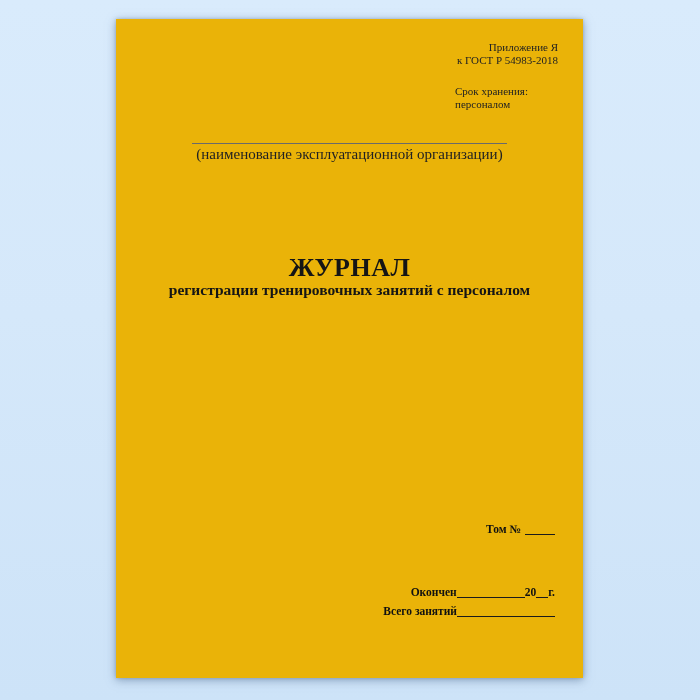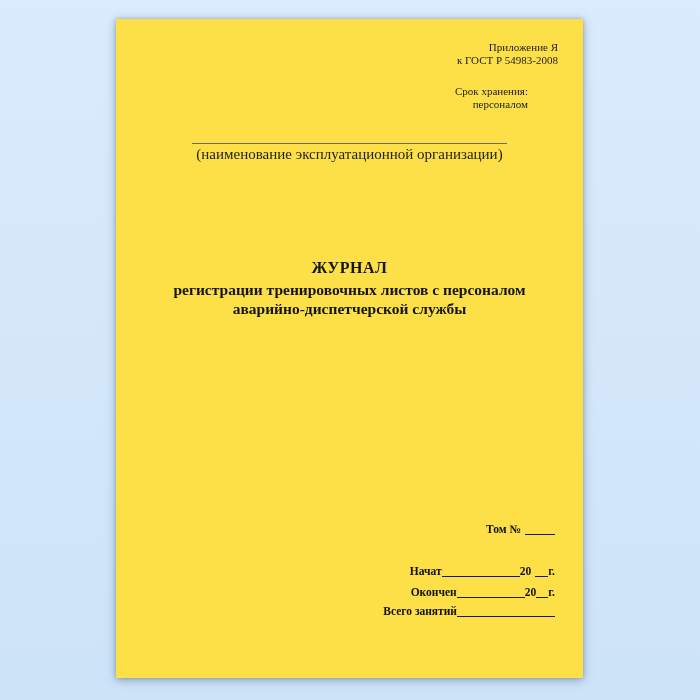--- a/index.html
+++ b/index.html
@@ -13,39 +13,39 @@
     background: linear-gradient(180deg, #d9ebfc 0%, #d5e8fa 45%, #cde3f8 100%);
     font-family: "Liberation Serif", "DejaVu Serif", serif;
     color: #1a1a1a;
   }
   .sheet {
     position: absolute;
     left: 116px;
     top: 19px;
     width: 467px;
     height: 659px;
-    background: #fde047;
+    background: #eab308;
     box-shadow: 0 2px 9px rgba(88, 115, 150, 0.60), 0 0 3px rgba(88, 115, 150, 0.35);
   }
   
   .annex {
     position: absolute;
     top: 22px;
     right: 25px;
     text-align: right;
     font-size: 11px;
     line-height: 13px;
     color: #222222;
   }
   
   .storage {
     position: absolute;
     top: 66px;
     left: 339px;
-    text-align: right;
+    text-align: left;
     font-size: 11px;
     line-height: 12.5px;
     color: #222222;
     font-family: Liberation Serif, serif;
   }
   
   .org-line {
     position: absolute;
     top: 124px;
     left: 76px;
@@ -67,21 +67,21 @@
   .title-block {
     position: absolute;
     top: 237px;
     left: 0;
     width: 100%;
     text-align: center;
     font-weight: bold;
     color: #151515;
   }
   .title-main {
-    font-size: 16px;
+    font-size: 26px;
     line-height: 24px;
     letter-spacing: 0.5px;
   }
   .title-sub {
     font-size: 15.5px;
     line-height: 19px;
   }
   
   .frow {
     position: absolute;
@@ -105,45 +105,41 @@
   .row-okonchen { top: 566px; }
   .row-vsego    { top: 585px; }
 </style>
 </head>
 <body>
 
 <div class="sheet">
 
   <div class="annex">
     <div>Приложение Я</div>
-    <div>к ГОСТ Р 54983-2008</div>
+    <div>к ГОСТ Р 54983-2018</div>
   </div>
 
   <div class="storage">
     <div>Срок хранения:</div>
     <div>персоналом</div>
   </div>
 
   <div class="org-line"></div>
   <div class="org-caption">(наименование эксплуатационной организации)</div>
 
   <div class="title-block">
     <div class="title-main">ЖУРНАЛ</div>
-    <div class="title-sub">регистрации тренировочных листов с персоналом</div>
-    <div class="title-sub">аварийно-диспетчерской службы</div>
+    <div class="title-sub">регистрации тренировочных занятий с персоналом</div>
   </div>
 
   <div class="frow row-tom">
     <span class="lbl">Том №</span><span class="fl gap" style="width:30px"></span>
   </div>
 
 
-  <div class="frow row-nachat">
-    <span class="lbl">Начат</span><span class="fl" style="width:78px"></span><span class="lbl">20</span><span class="fl gap" style="width:13px"></span><span class="lbl">г.</span>
-  </div>
 
   <div class="frow row-okonchen">
     <span class="lbl">Окончен</span><span class="fl" style="width:68px"></span><span class="lbl">20</span><span class="fl" style="width:12px"></span><span class="lbl">г.</span>
   </div>
 
   <div class="frow row-vsego">
     <span class="lbl">Всего занятий</span><span class="fl" style="width:98px"></span>
   </div>
 
 </div>

